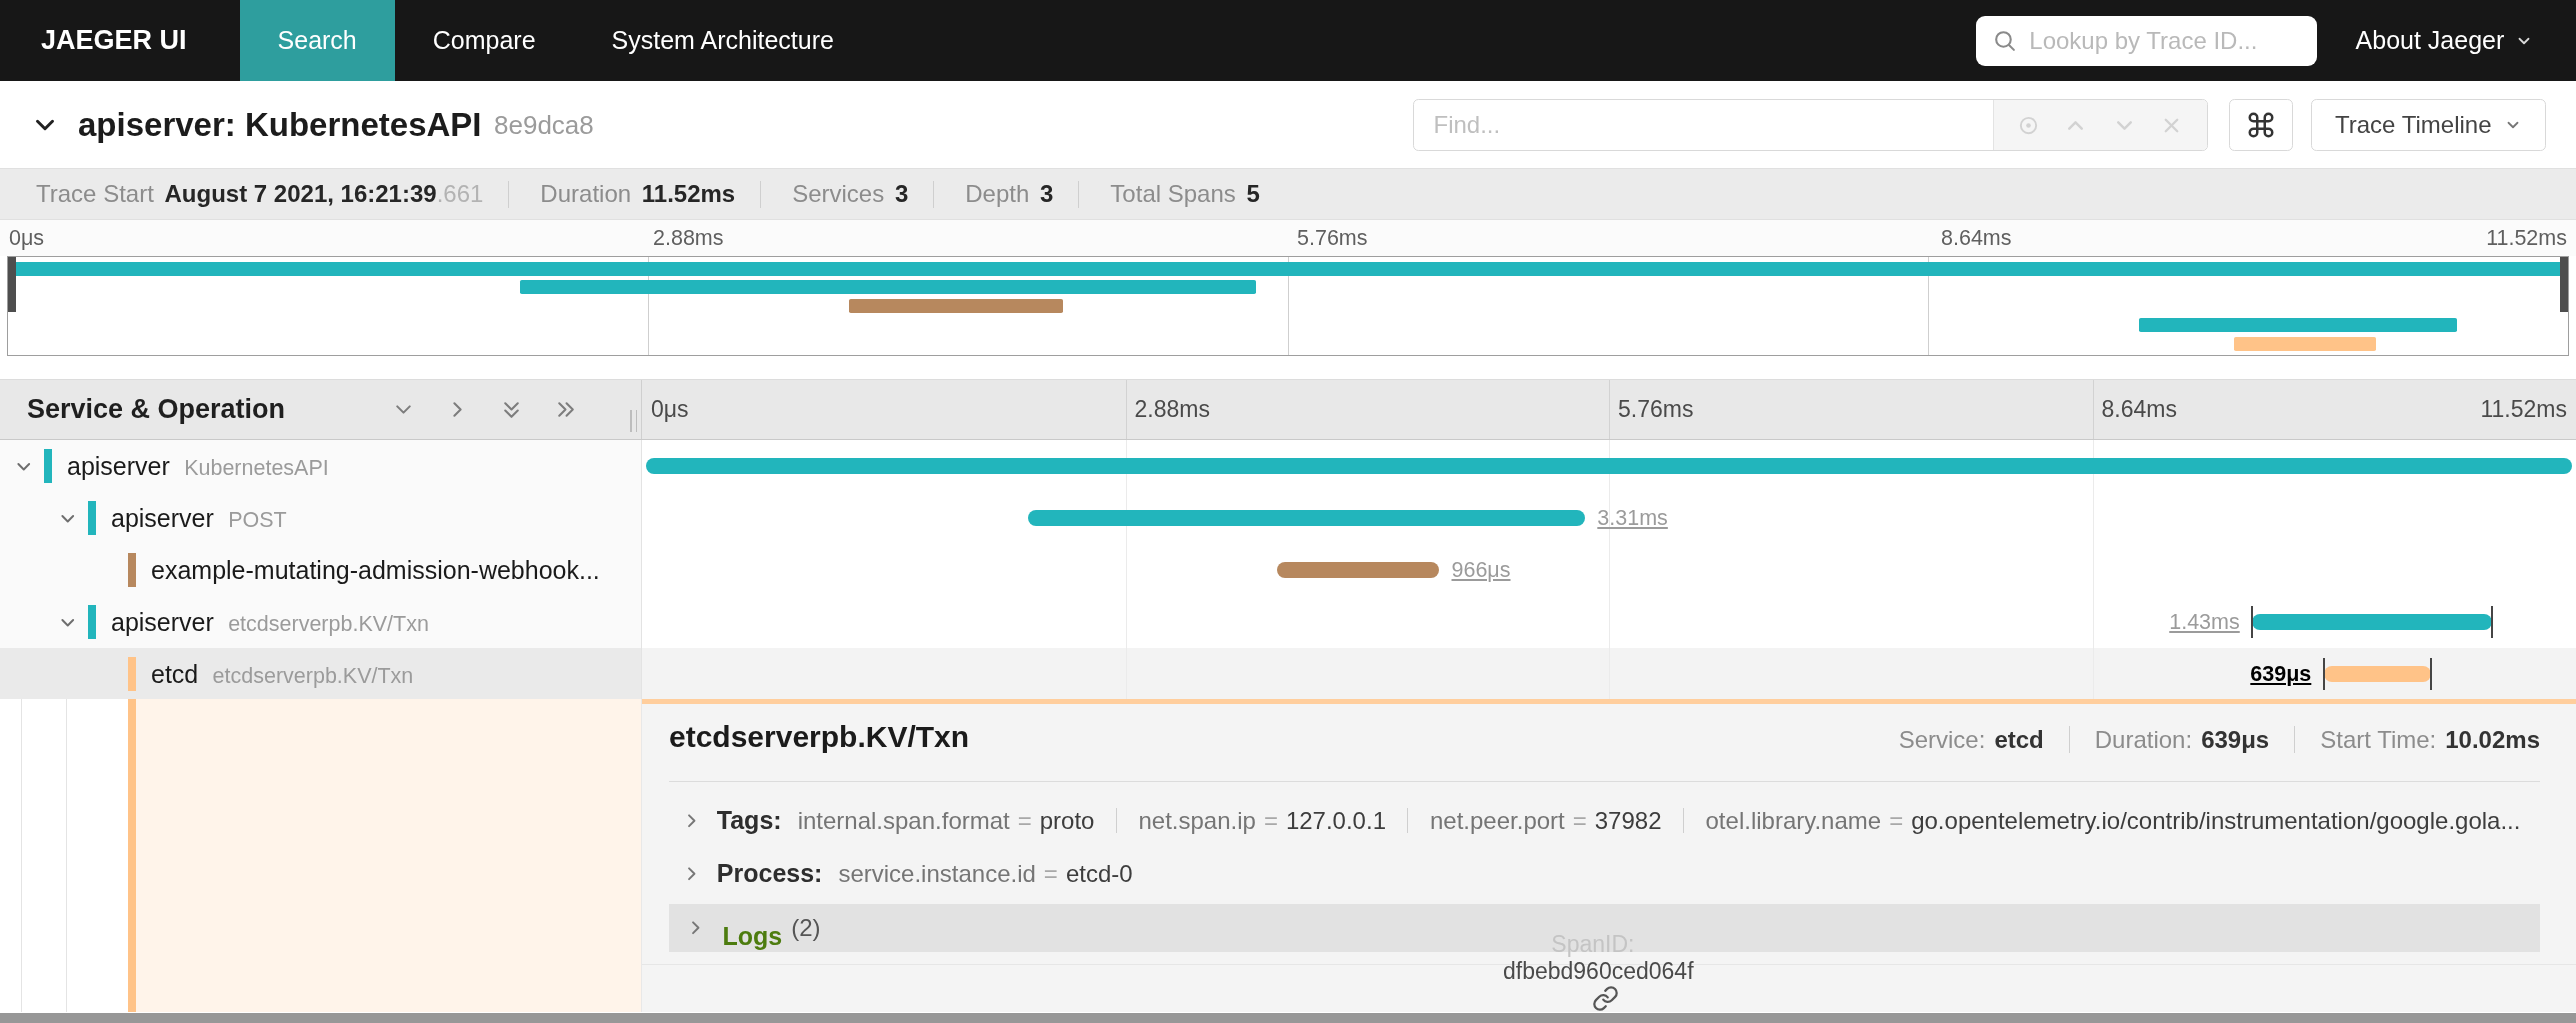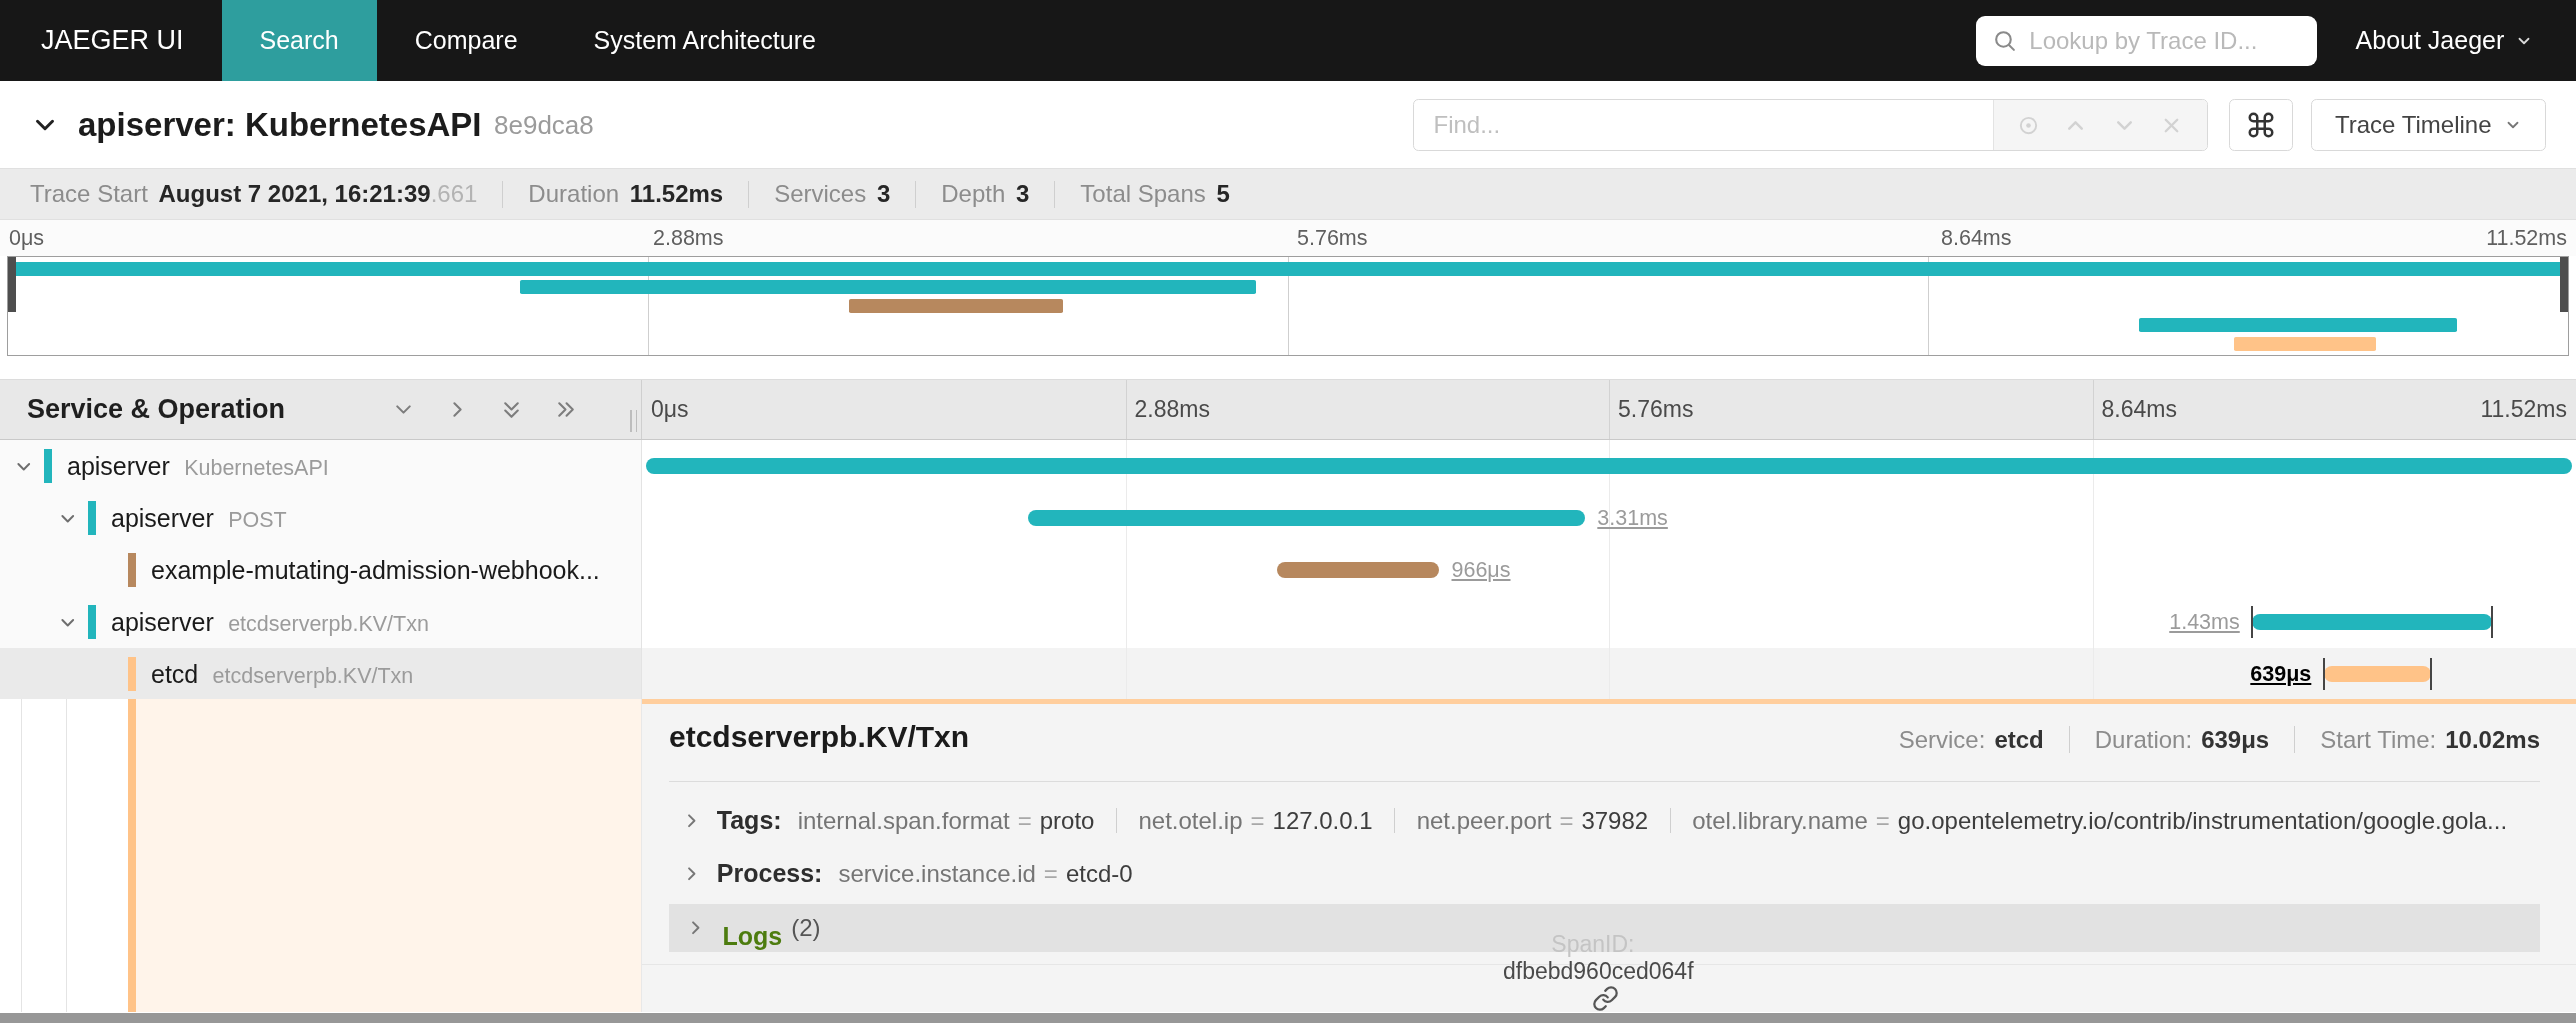--- a/index.html
+++ b/index.html
@@ -1,21 +1,21 @@
 <!DOCTYPE html>
 <html style="font-size:14.3px"><head>
 <meta charset="utf-8">
 <style>
   html,body{margin:0;padding:0;background:#fff;}
   .app{position:relative;width:2576px;height:1023px;overflow:hidden;background:#fff;
        font-family:"Liberation Sans",sans-serif;-webkit-font-smoothing:antialiased;}
 
   
   .nav{position:absolute;top:0;left:0;right:0;height:81px;background:#171717;display:flex;align-items:center;}
-  .brand{color:#fff;font-size:27px;font-weight:normal;padding:0 38px 0 41px;}
+  .brand{color:#fff;font-size:27px;font-weight:bold;padding:0 53px 0 41px;}
   .tab{color:#fff;font-size:25px;line-height:81px;padding:0 38px;cursor:pointer;}
   .tab.active{background:#2e9e9e;}
   .nav-spacer{flex:1;}
   .lookup{display:flex;align-items:center;background:#fff;border-radius:9px;width:341px;height:50px;
           margin-right:39px;padding:0 16px;box-sizing:border-box;}
   .lookup input{border:none;outline:none;background:transparent;font-size:24px;color:#555;width:100%;
           font-family:"Liberation Sans",sans-serif;}
   .lookup input::placeholder{color:#b9b9b9;}
   .about{color:#fff;font-size:25px;display:flex;align-items:center;gap:10.7px;margin-right:43px;cursor:pointer;}
 
@@ -34,21 +34,21 @@
   .find-icons{width:213px;background:#f5f5f5;border-left:0.9px solid #e3e3e3;display:flex;align-items:center;
             justify-content:space-evenly;color:#d2d2d2;}
   .btn{height:52px;border:0.9px solid #d9d9d9;border-radius:5.4px;background:#fff;display:flex;align-items:center;
        justify-content:center;box-sizing:border-box;cursor:pointer;}
   .cmd-btn{width:64px;margin-left:21.5px;color:#333;}
   .view-btn{margin-left:18px;padding:0 23px;font-size:24px;color:#444;gap:12.5px;align-items:center;}
 
   
   .summary{position:absolute;top:168px;left:0;right:0;height:52px;background:#ebebeb;border-top:0.9px solid #e0e0e0;
            border-bottom:0.9px solid #e0e0e0;display:flex;align-items:center;padding-left:30px;font-size:24px;box-sizing:border-box;}
-  .sum-label{color:#8c8c8c;margin-right:10.7px;white-space:nowrap;}
+  .sum-label{color:#8c8c8c;margin-right:10.7px;white-space:nowrap;margin-left:6px;}
   .sum-value{color:#262626;font-weight:bold;white-space:nowrap;}
   .sum-suffix{color:#b3b3b3;}
   .v-sep{border-left:0.9px solid #cfcfcf;height:27px;margin:0 25px;}
   .sum-item{display:flex;align-items:center;}
 
   
   .mm-labels{position:absolute;top:220px;left:0;right:0;height:36px;background:#fbfbfb;font-size:21.5px;color:#5f5f5f;}
   .mm-labels .tick{line-height:36px;}
   .mm-canvas{position:absolute;top:256px;left:7.2px;right:7.2px;height:98px;border:1.8px solid #9e9e9e;background:#fff;}
   .mm-grid{position:absolute;top:0;bottom:0;width:0.9px;background:#cfcfcf;}
@@ -421,21 +421,21 @@
         </span>
         <span class="section-label">Tags:</span>
         <span id="tag-items" style="display:flex;align-items:center;overflow:hidden;">
             <span style="display: flex; align-items: center; flex: 0 0 auto;">
               <span class="kv-key">internal.span.format</span>
               <span class="kv-eq">=</span>
               <span class="kv-val">proto</span>
             </span>
             <span class="tag-sep"></span>
             <span style="display: flex; align-items: center; flex: 0 0 auto;">
-              <span class="kv-key">net.otel.ip</span>
+              <span class="kv-key">net.span.ip</span>
               <span class="kv-eq">=</span>
               <span class="kv-val">127.0.0.1</span>
             </span>
             <span class="tag-sep"></span>
             <span style="display: flex; align-items: center; flex: 0 0 auto;">
               <span class="kv-key">net.peer.port</span>
               <span class="kv-eq">=</span>
               <span class="kv-val">37982</span>
             </span>
             <span class="tag-sep"></span>

